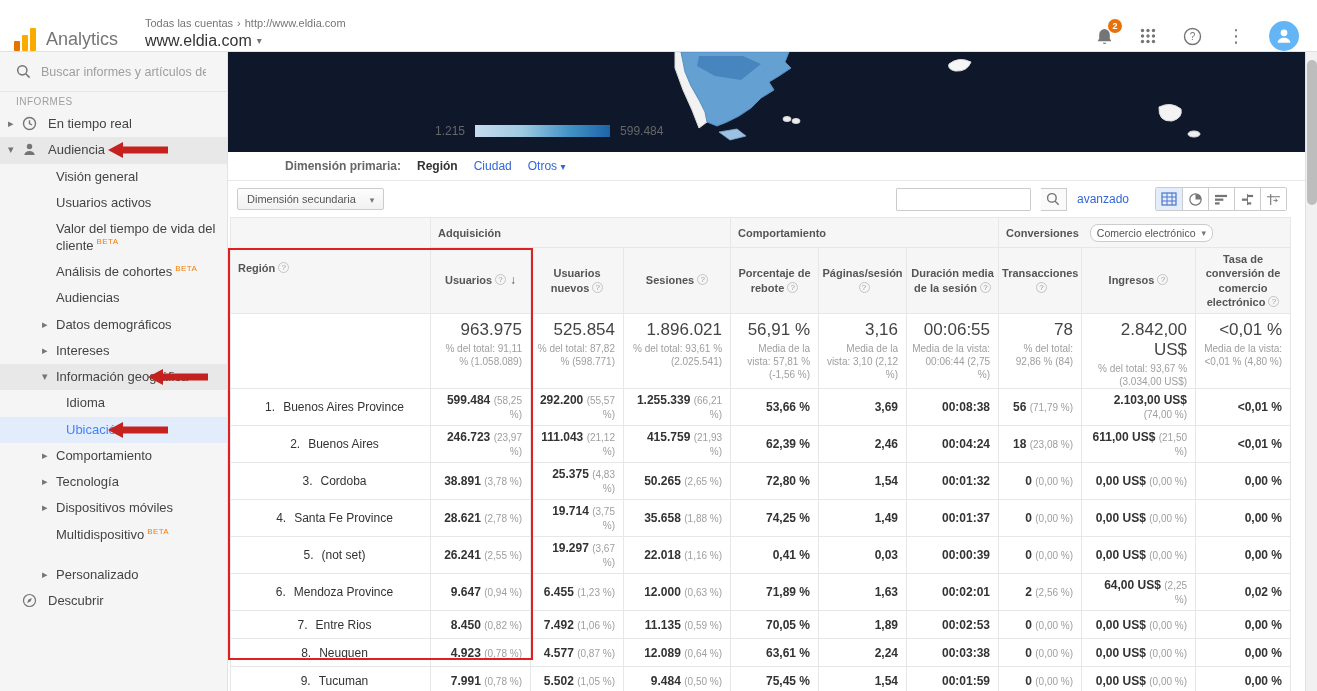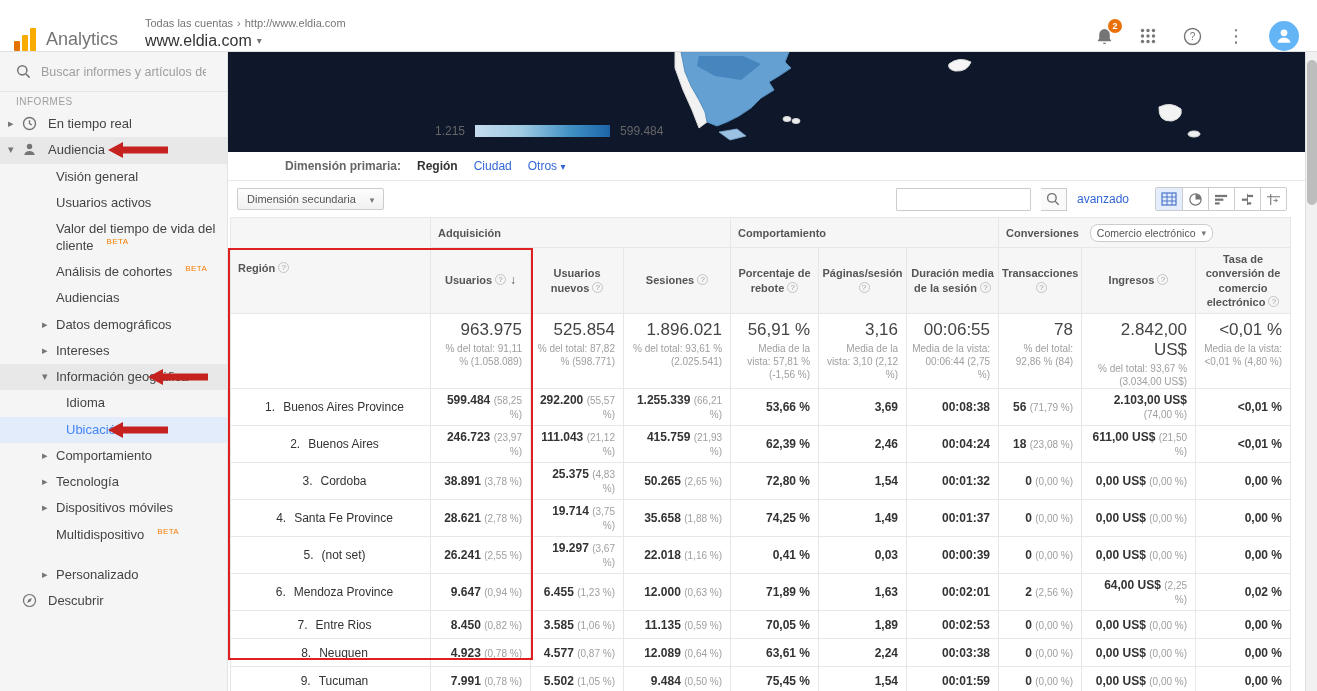--- a/index.html
+++ b/index.html
@@ -35,21 +35,21 @@
   .nav-item { position:relative; padding:5px 8px 5px 48px; cursor:pointer; line-height:1.25; }
   .nav-item.lvl1 { padding-left:56px; }
   .nav-item.lvl2 { padding-left:66px; }
   .nav-item .caret { position:absolute; left:8px; top:6px; font-size:11px; color:#757575; }
   .nav-item.lvl1 .caret { left:42px; }
   .nav-icon { position:absolute; left:22px; top:5px; }
   .nav-label { color:#444; }
   .nav-item.hl-gray { background:#e8e8e8; }
   .nav-item.sel { background:#e3ecfb; }
   .nav-item.sel .nav-label { color:#4285f4; }
-  .beta { color:#f57c00; font-size:8px; letter-spacing:.4px; margin-left:13px; }
+  .beta { color:#f57c00; font-size:8px; letter-spacing:.4px; margin-left:3px; }
   .sidebar-nav .nav-item:nth-last-child(2) { margin-top:14px; }
   .red-arrow { position:absolute; top:50%; transform:translateY(-50%); z-index:30; pointer-events:none; line-height:0; }
 
   
   .content { margin-left:219px; position:relative; }
   .map-section { position:relative; height:100px; overflow:hidden; background:#0f172a; }
   .map-svg { position:absolute; left:400px; top:0; }
   .legend { position:absolute; left:216px; bottom:14px; display:flex; align-items:center; gap:10px; font-size:12px; color:#666; }
   .legend-bar { width:135px; height:12px; background:linear-gradient(90deg,#c6dbef,#9ecae1 35%,#4292c6 70%,#1c64a8); }
 
@@ -444,21 +444,21 @@
             <td class="num"><span class="val">71,89 %</span></td>
             <td class="num"><span class="val">1,63</span></td>
             <td class="num"><span class="val">00:02:01</span></td>
             <td class="num"><span class="val">2</span> <span class="pct">(2,56 %)</span></td>
             <td class="num"><span class="val">64,00 US$</span> <span class="pct">(2,25 %)</span></td>
             <td class="num"><span class="val">0,02 %</span></td>
           </tr>
           <tr>
             <td class="region-cell"><span class="idx">7.</span><span class="rname">Entre Rios</span></td>
             <td class="num"><span class="val">8.450</span> <span class="pct">(0,82 %)</span></td>
-            <td class="num"><span class="val">3.585</span> <span class="pct">(1,06 %)</span></td>
+            <td class="num"><span class="val">7.492</span> <span class="pct">(1,06 %)</span></td>
             <td class="num"><span class="val">11.135</span> <span class="pct">(0,59 %)</span></td>
             <td class="num"><span class="val">70,05 %</span></td>
             <td class="num"><span class="val">1,89</span></td>
             <td class="num"><span class="val">00:02:53</span></td>
             <td class="num"><span class="val">0</span> <span class="pct">(0,00 %)</span></td>
             <td class="num"><span class="val">0,00 US$</span> <span class="pct">(0,00 %)</span></td>
             <td class="num"><span class="val">0,00 %</span></td>
           </tr>
           <tr>
             <td class="region-cell"><span class="idx">8.</span><span class="rname">Neuquen</span></td>

